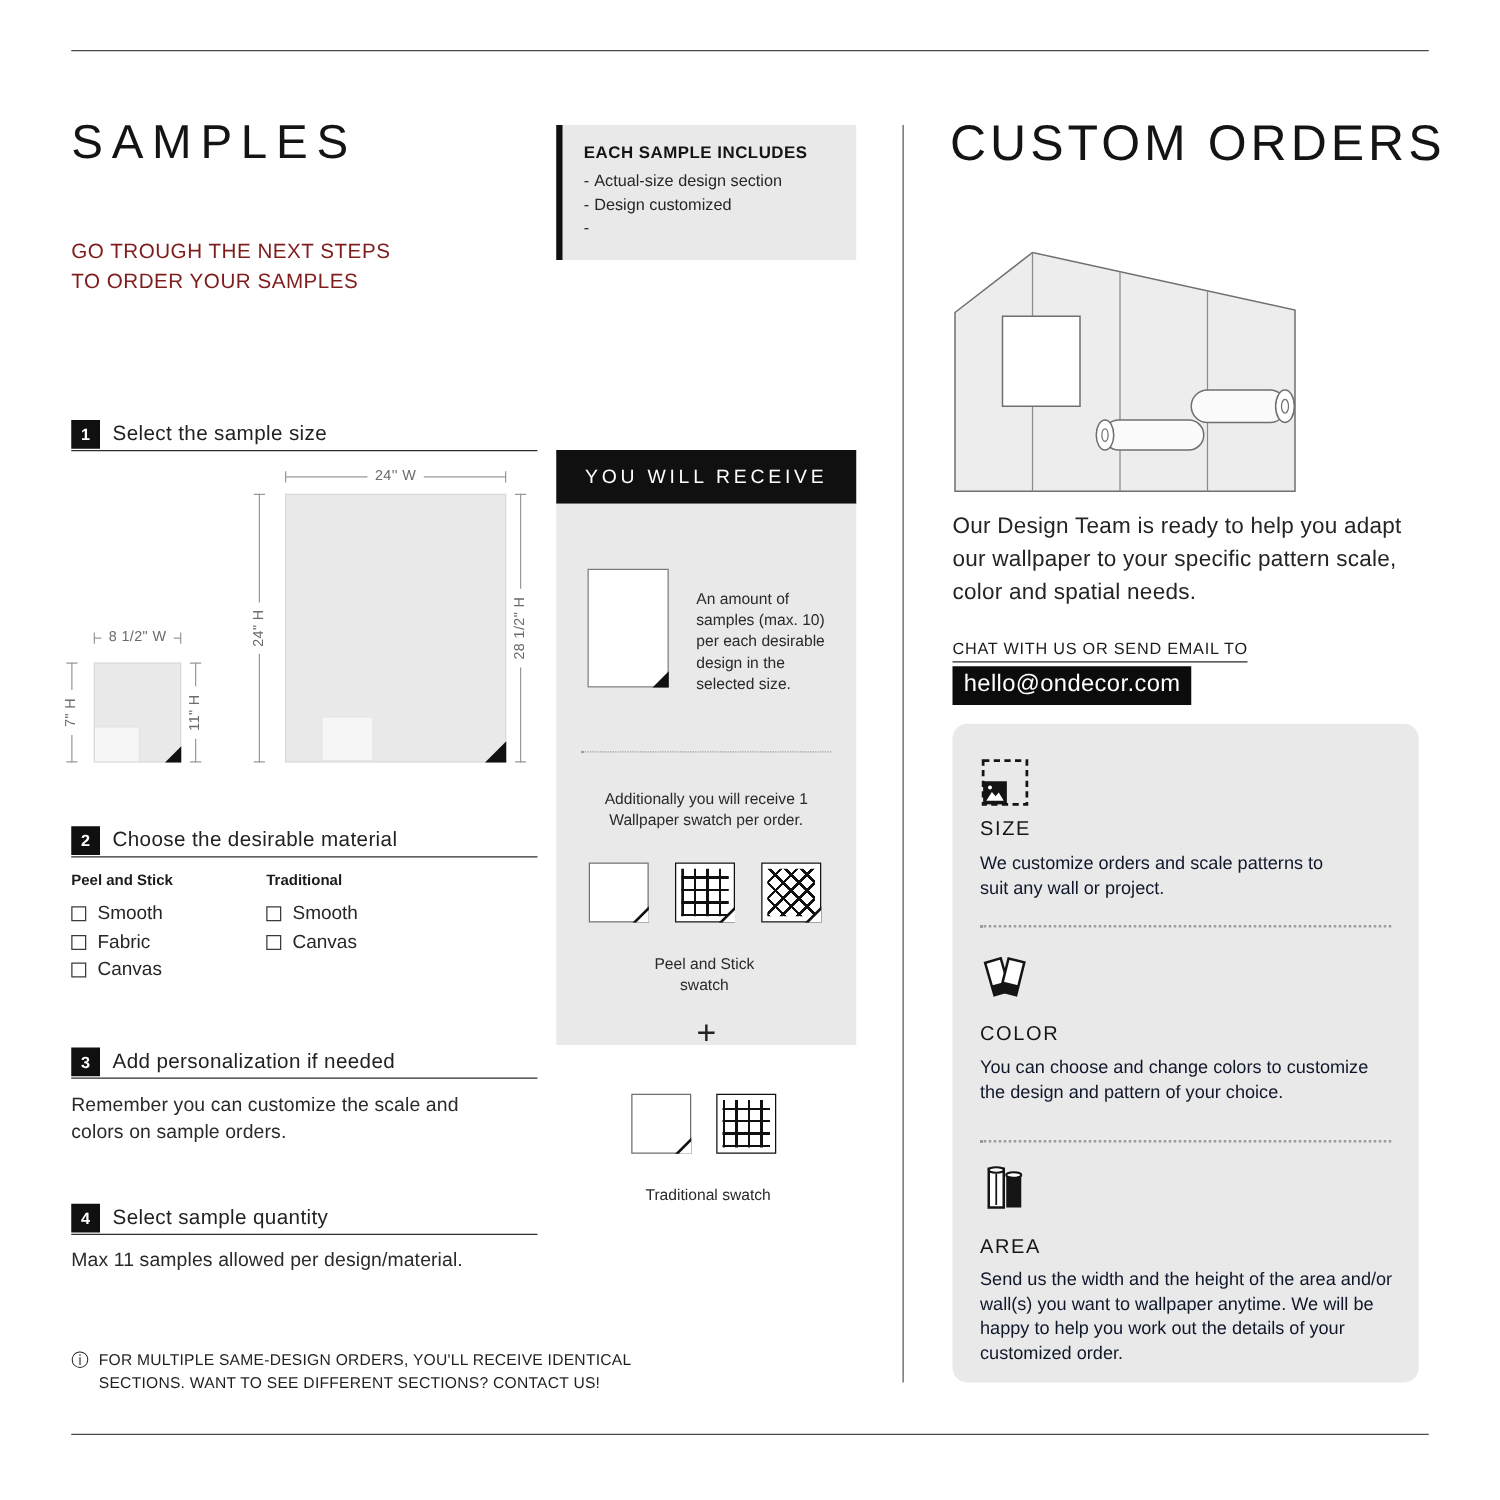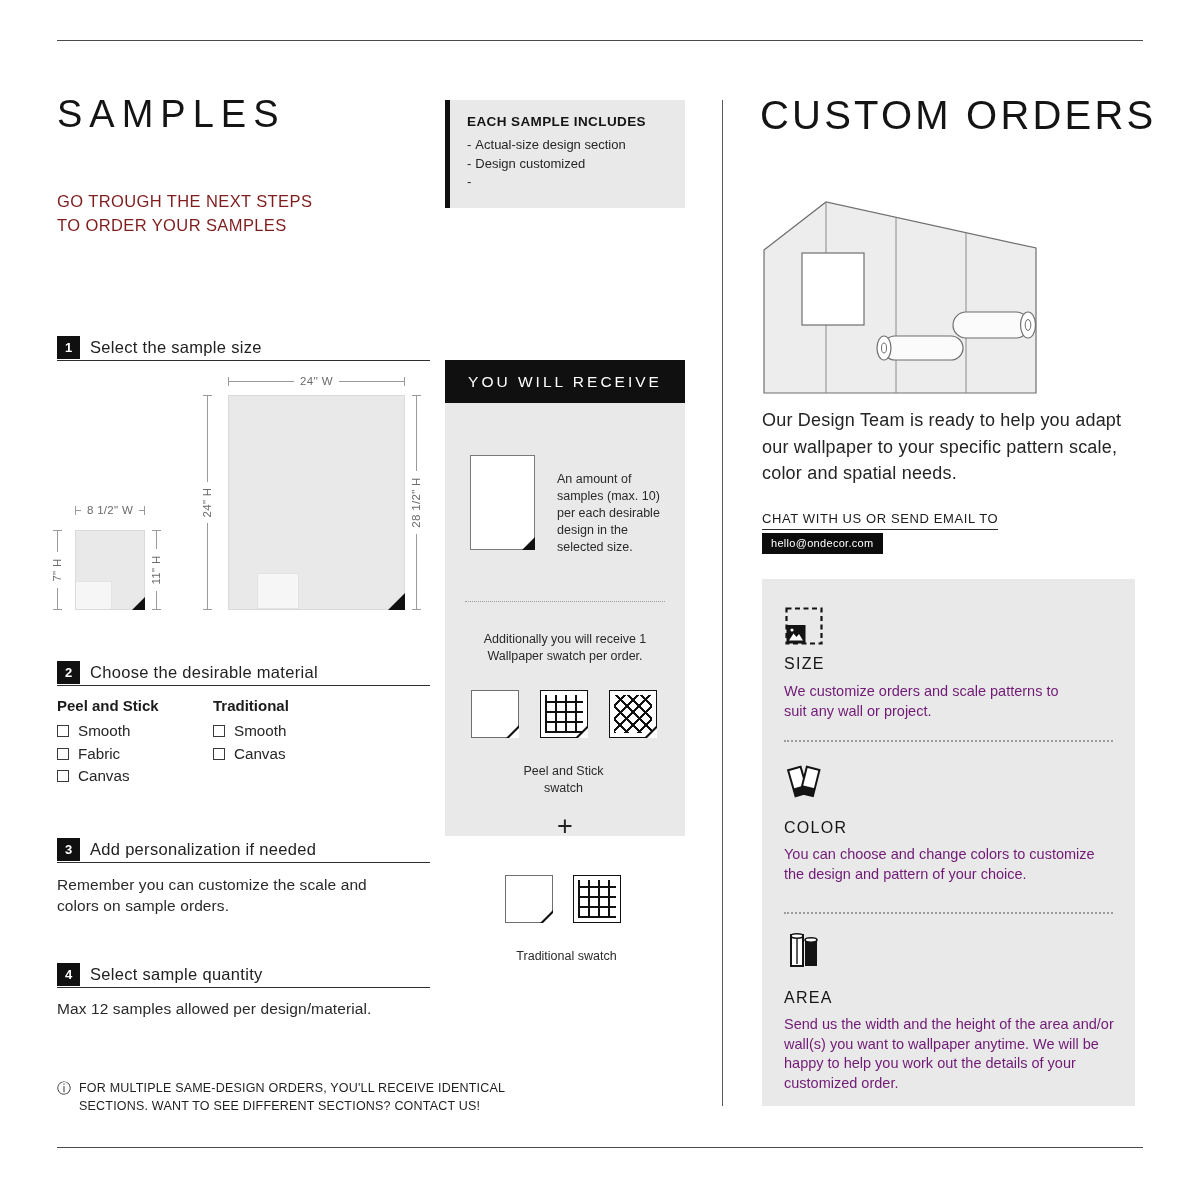--- a/index.html
+++ b/index.html
@@ -21,21 +21,21 @@
   .inner-rect{position:absolute;background:#f6f6f6;border:1px solid #e3e3e3}
   .fold-k{position:absolute;right:-1px;bottom:-1px;width:0;height:0;border-style:solid;border-color:transparent transparent #101010 transparent}
 
   .measure{position:absolute;display:flex;align-items:center;color:#6b6b6b;font-size:11.5px;letter-spacing:.3px;white-space:nowrap;height:14px}
   .measure .seg{flex:1;height:1px;background:#9a9a9a;position:relative}
   .measure .seg.l::before{content:"";position:absolute;left:0;top:-4px;width:1px;height:9px;background:#9a9a9a}
   .measure .seg.r::after{content:"";position:absolute;right:0;top:-4px;width:1px;height:9px;background:#9a9a9a}
   .measure .lbl{padding:0 6px}
   .measure.vert{transform:rotate(-90deg);transform-origin:top left}
 
-  .mat-title{font-size:15px;font-weight:700;color:#1b1b1b}
+  .mat-title{font-size:12px;font-weight:700;color:#1b1b1b}
   .opt{position:absolute;display:flex;align-items:center;gap:9px;font-size:15.2px;color:#262626;cursor:pointer}
   .cb{width:12px;height:12px;border:1.3px solid #3a3a3a;background:#fff;flex:0 0 12px}
 
   .body-text{font-size:15.5px;line-height:21px;color:#2a2a2a;letter-spacing:.1px}
   .footnote{position:absolute;display:flex;gap:8px;align-items:flex-start;color:#1f1f1f}
   .footnote .txt{font-size:12.5px;line-height:17.5px;letter-spacing:.2px}
   .footnote .ico{font-size:14px;line-height:16px}
 
   .includes-box{position:absolute;background:#e9e9e9;border-left:5px solid #101010;padding:14px 14px 16px 17px}
   .includes-title{font-size:13.5px;font-weight:700;letter-spacing:.4px;color:#141414;margin-bottom:7px}
@@ -50,24 +50,24 @@
   .sw .pat{position:absolute;inset:4px}
   .pat.grid{background-image:repeating-linear-gradient(90deg,#101010 0 2px,transparent 2px 10px),repeating-linear-gradient(0deg,#101010 0 2px,transparent 2px 10px)}
   .pat.cross{background-image:repeating-linear-gradient(45deg,#101010 0 2px,transparent 2px 9px),repeating-linear-gradient(-45deg,#101010 0 2px,transparent 2px 9px)}
   .fold-outline{position:absolute;right:-1px;bottom:-1px;width:0;height:0;border-style:solid;border-width:0 0 13px 13px;border-color:transparent transparent #101010 transparent}
   .fold-white{position:absolute;right:-1px;bottom:-1px;width:0;height:0;border-style:solid;border-width:0 0 10px 10px;border-color:transparent transparent #fff transparent}
   .caption{position:absolute;text-align:center;font-size:12.5px;line-height:17px;color:#2a2a2a}
   .plus{position:absolute;text-align:center;font-size:27px;font-weight:300;color:#222}
 
   .para{font-size:18px;line-height:26.5px;letter-spacing:.2px;color:#242424}
   .chat-label{position:absolute;font-size:13px;letter-spacing:.6px;color:#1c1c1c;border-bottom:1px solid #2a2a2a;padding-bottom:3px}
-  .email-badge{position:absolute;background:#0c0c0c;color:#fff;font-size:11px;letter-spacing:.3px;padding:4px 9px 5px;cursor:pointer}
-  .custom-panel{position:absolute;background:#e9e9e9;border-radius:0}
+  .email-badge{position:absolute;background:#0c0c0c;color:#fff;font-size:19px;letter-spacing:.3px;padding:4px 9px 5px;cursor:pointer}
+  .custom-panel{position:absolute;background:#e9e9e9;border-radius:12px}
   .sec-title{position:absolute;font-size:16px;letter-spacing:1.3px;color:#161616}
-  .sec-body{position:absolute;font-size:14.5px;line-height:19.5px;color:#701a75}
+  .sec-body{position:absolute;font-size:14.5px;line-height:19.5px;color:#0f172a}
   .dotted-r{position:absolute;border-top:2px dotted #9c9c9c}
 </style>
 </head>
 <body>
 
 <div class="rule" style="left:57px;top:40px;width:1086px"></div>
 <div class="rule" style="left:57px;top:1147px;width:1086px"></div>
 <div class="vdivider" style="left:722px;top:100px;height:1006px"></div>
 
 <div class="abs big-title" style="left:57px;top:93px;letter-spacing:7px">SAMPLES</div>
@@ -158,21 +158,21 @@
   <span class="step-label">Add personalization if needed</span>
 </div>
 <div class="underline" style="left:57px;top:862px;width:373px"></div>
 <div class="abs body-text" style="left:57px;top:874px;width:340px">Remember you can customize the scale and colors on sample orders.</div>
 
 <div class="step-row" style="left:57px;top:963px">
   <span class="step-num">4</span>
   <span class="step-label">Select sample quantity</span>
 </div>
 <div class="underline" style="left:57px;top:987px;width:373px"></div>
-<div class="abs body-text" style="left:57px;top:998px;width:400px;white-space:nowrap">Max 12 samples allowed per design/material.</div>
+<div class="abs body-text" style="left:57px;top:998px;width:400px;white-space:nowrap">Max 11 samples allowed per design/material.</div>
 
 <div class="footnote" style="left:57px;top:1080px;width:480px">
   <span class="ico">ⓘ</span>
   <span class="txt">FOR MULTIPLE SAME-DESIGN ORDERS, YOU'LL RECEIVE IDENTICAL SECTIONS. WANT TO SEE DIFFERENT SECTIONS? CONTACT US!</span>
 </div>
 
 <div class="includes-box" style="left:445px;top:100px;width:240px">
   <div class="includes-title">EACH SAMPLE INCLUDES</div>
   <div class="inc-item">
     <span>-</span>

